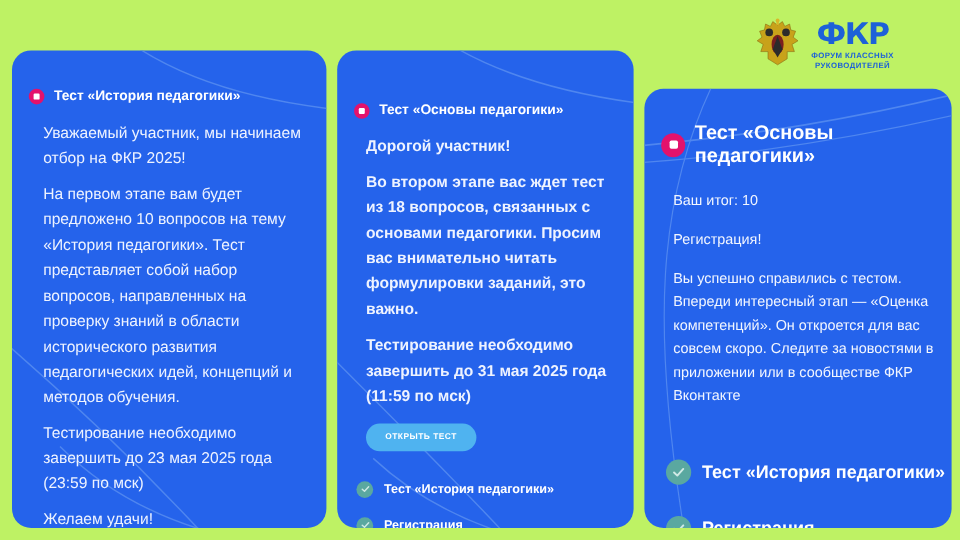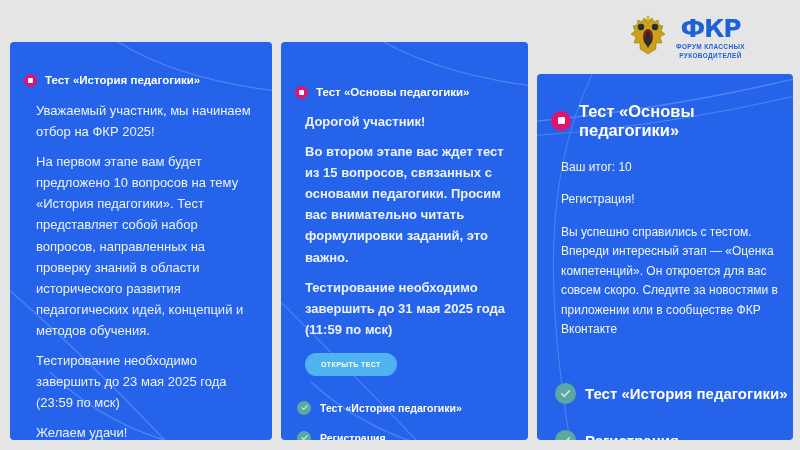--- a/index.html
+++ b/index.html
@@ -9,21 +9,21 @@
     height: 450px;
     overflow: hidden;
     background: #ffffff;
     font-family: "Liberation Sans", sans-serif;
   }
 
   #stage {
     position: relative;
     width: 800px;
     height: 450px;
-    background: #e5e5e5;
+    background: #bef264;
   }
 
   
   .logo-block {
     position: absolute;
     top: 6px;
     left: 628px;
     width: 168px;
     height: 62px;
     display: flex;
@@ -60,21 +60,21 @@
     letter-spacing: 0.35px;
     line-height: 1.35;
     text-align: center;
     font-family: "Liberation Sans", sans-serif;
   }
 
   
   .panel {
     position: absolute;
     background: #2563eb;
-    border-radius: 4px;
+    border-radius: 16px;
     overflow: hidden;
   }
   .panel .deco {
     position: absolute;
     inset: 0;
     pointer-events: none;
   }
 
   #panel-1 { left: 10px;  top: 42px; width: 262px; height: 398px; }
   #panel-2 { left: 281px; top: 42px; width: 247px; height: 398px; }
@@ -272,21 +272,21 @@
     </svg>
     <div class="panel-inner">
       <div class="panel-header">
         <span class="dot-icon">
             <i></i>
           </span>
         <span class="panel-title">Тест «Основы педагогики»</span>
       </div>
       <div class="body">
         <p class="para">Дорогой участник!</p>
-        <p class="para">Во втором этапе вас ждет тест из 15 вопросов, связанных с основами педагогики. Просим вас внимательно читать формулировки заданий, это важно.</p>
+        <p class="para">Во втором этапе вас ждет тест из 18 вопросов, связанных с основами педагогики. Просим вас внимательно читать формулировки заданий, это важно.</p>
         <p class="para">Тестирование необходимо завершить до 31 мая 2025 года (11:59 по мск)</p>
       </div>
       <div class="btn-wrap">
         <button class="open-test-btn">ОТКРЫТЬ ТЕСТ</button>
       </div>
       <div class="steps">
         <div class="step-item">
           <span class="check-circle">
             <svg width="9" height="9" viewBox="0 0 12 12">
                 <path d="M2.5 6.2 L5 8.6 L9.6 3.5" fill="none" stroke="#cfe9e5" stroke-width="1.6" stroke-linecap="round" stroke-linejoin="round"></path>

